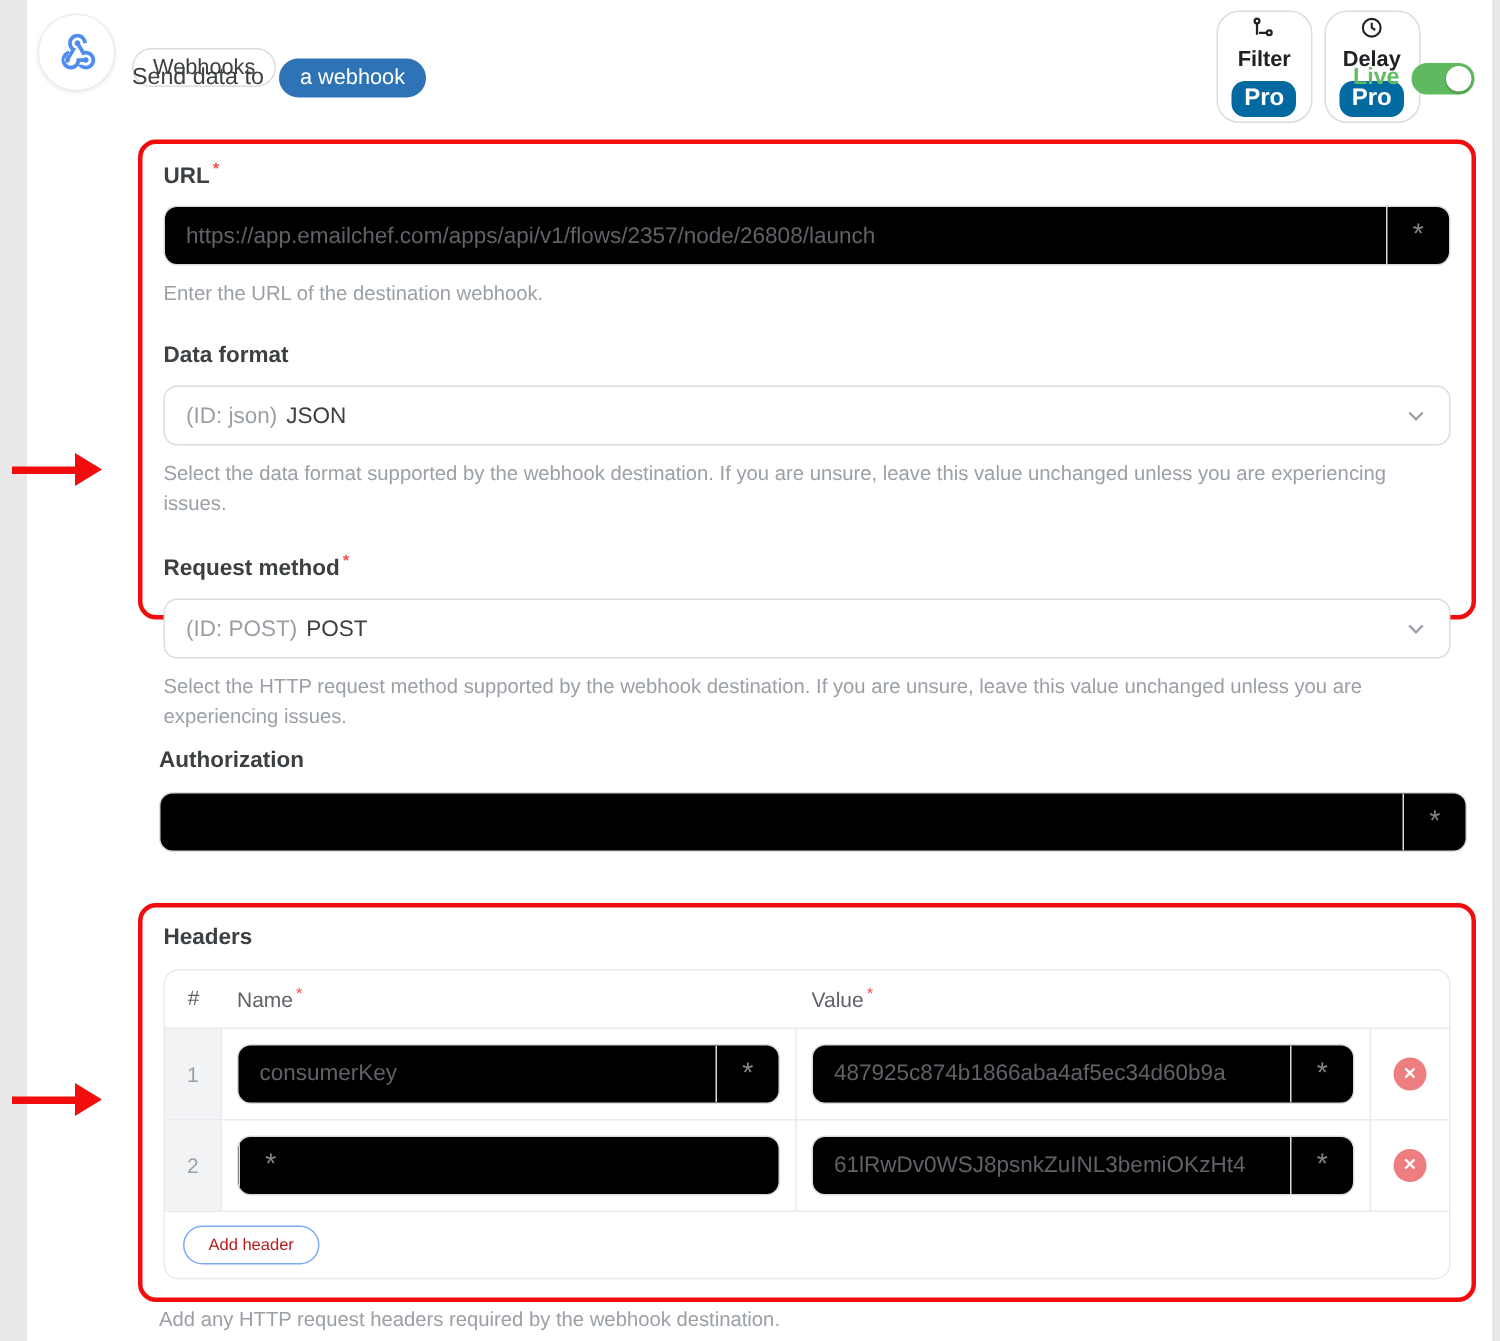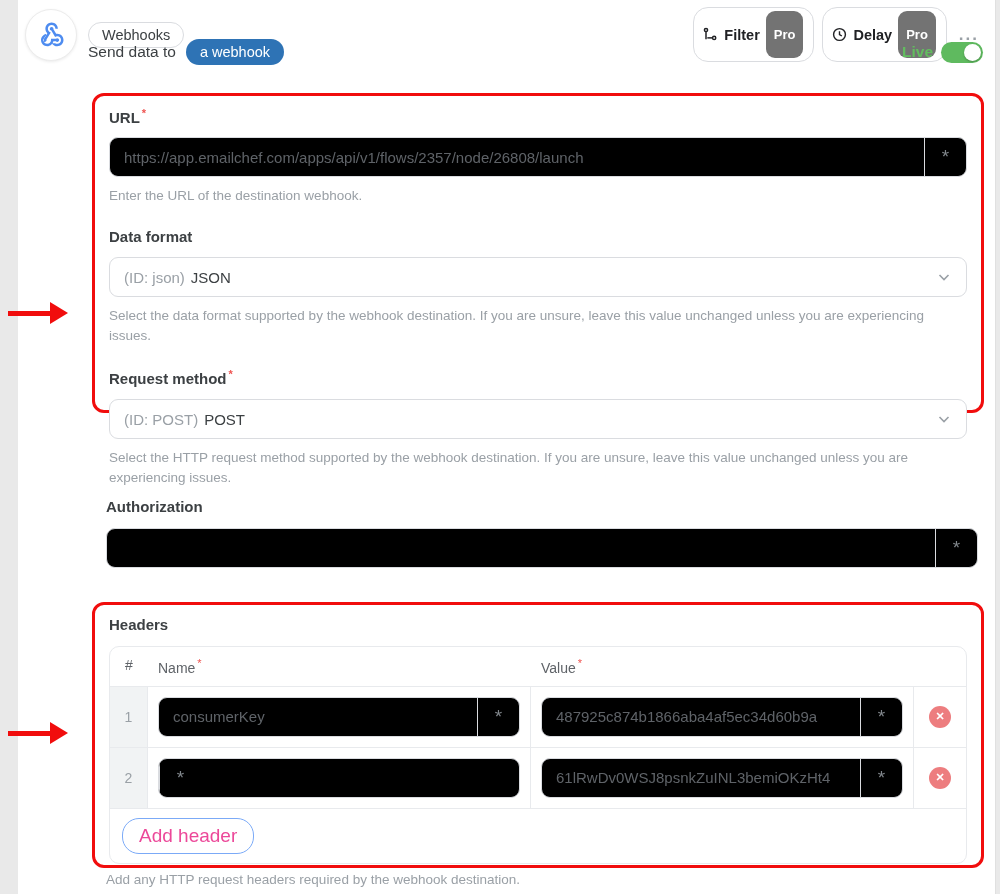--- a/index.html
+++ b/index.html
@@ -7,23 +7,23 @@
   .page { position:relative; width:1000px; height:894px; background:#e9e9e9; overflow:hidden; }
   .card { position:absolute; left:18px; top:0; width:978px; height:894px; background:#ffffff; border-right:1px solid #e0e0e0; }
 
   
   .app-icon-circle { position:absolute; left:7px; top:9px; width:52px; height:52px; border-radius:50%;
     background:#fff; border:1px solid #ececec; box-shadow:0 1px 3px rgba(0,0,0,.08);
     display:flex; align-items:center; justify-content:center; }
   .hdr-row1 { position:absolute; left:70px; top:7px; right:12px; display:flex; align-items:center; justify-content:space-between; }
   .pill { display:inline-flex; align-items:center; gap:6px; border:1px solid #dadce0; border-radius:15px;
     padding:4px 13px; font-size:14.5px; color:#3c4043; background:#fff; }
-  .pill.action { font-weight:700; color:#202124; padding:3px 10px 3px 9px; cursor:pointer; }
+  .pill.action { font-weight:700; color:#202124; padding:3px 10px 3px 9px; cursor:pointer;flex-direction:column; }
   .hdr-actions { display:flex; align-items:center; gap:8px; }
-  .pro-badge { background:#737373; color:#fff; font-size:13px; font-weight:700; padding:16px 8px; border-radius:9px; }
+  .pro-badge { background:#0369a1; color:#fff; font-size:16px; font-weight:700; padding:3px 8px; border-radius:9px; }
   .dots { color:#9aa0a6; font-size:17px; font-weight:700; letter-spacing:2px; padding:0 4px; cursor:pointer; }
   .hdr-row2 { position:absolute; left:70px; top:39px; right:12px; display:flex; align-items:center; }
   .send-label { font-size:15.5px; color:#3c4043; margin-right:10px; }
   .badge-blue { background:#2e73b5; color:#fff; font-size:14.5px; padding:5px 14px; border-radius:14px; cursor:pointer; }
   .live-wrap { margin-left:auto; display:flex; align-items:center; gap:8px; }
   .live-text { color:#62bd5f; font-size:15.5px; font-weight:700; }
   .toggle { position:relative; width:42px; height:21px; border-radius:11px; background:#5fba5f; cursor:pointer; }
   .toggle .knob { position:absolute; right:2px; top:2px; width:17px; height:17px; border-radius:50%; background:#fff; box-shadow:0 1px 2px rgba(0,0,0,.25); }
 
   
@@ -57,21 +57,21 @@
   .trow:last-child { border-bottom:0; }
   .th { padding:10px 10px; font-size:14px; color:#5f6368; }
   .c-idx { display:flex; align-items:center; justify-content:center; color:#9aa0a6; font-size:14px;
     background:#f1f3f4; border-right:1px solid #e8eaed; }
   .c-input { padding:10px; border-right:1px solid #e8eaed; }
   .c-input .input-group { margin-top:0; }
   .c-action { display:flex; align-items:center; justify-content:center; }
   .del-btn { width:22px; height:22px; border-radius:50%; background:#ed7d7f; color:#fff; font-size:11px;
     font-weight:700; display:flex; align-items:center; justify-content:center; cursor:pointer; }
   .tfoot { padding:9px 12px; }
-  .add-btn { display:inline-block; border:1.5px solid #7baaf7; color:#ec4899; background:#fff; font-size:19px;
+  .add-btn { display:inline-block; border:1.5px solid #7baaf7; color:#b91c1c; background:#fff; font-size:11px;
     padding:6px 16px; border-radius:17px; cursor:pointer; font-family:"Liberation Sans", sans-serif; }
 
   
   .arrow { position:absolute; left:8px; display:flex; align-items:center; }
   .arrow .shaft { width:42px; height:5px; background:#f10d0d; }
   .arrow .head { width:0; height:0; border-top:11px solid transparent; border-bottom:11px solid transparent;
     border-left:18px solid #f10d0d; }
   #arrow1 { top:302px; }
   #arrow2 { top:722px; }
 </style>

